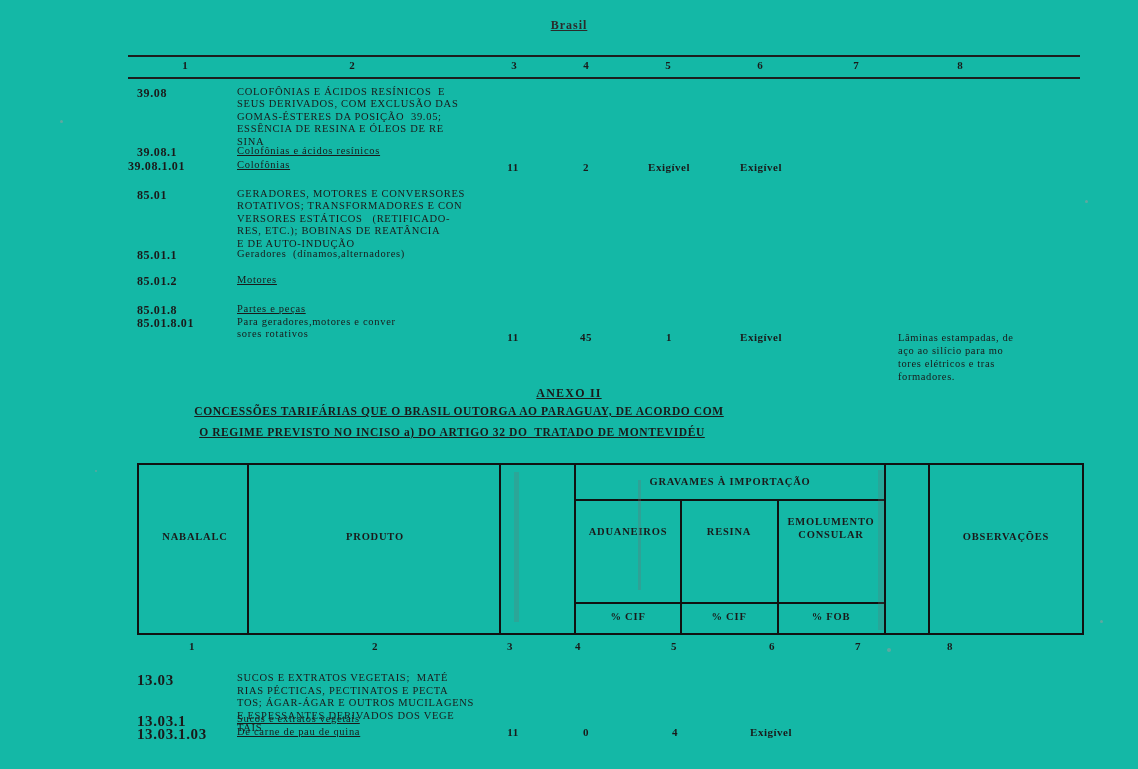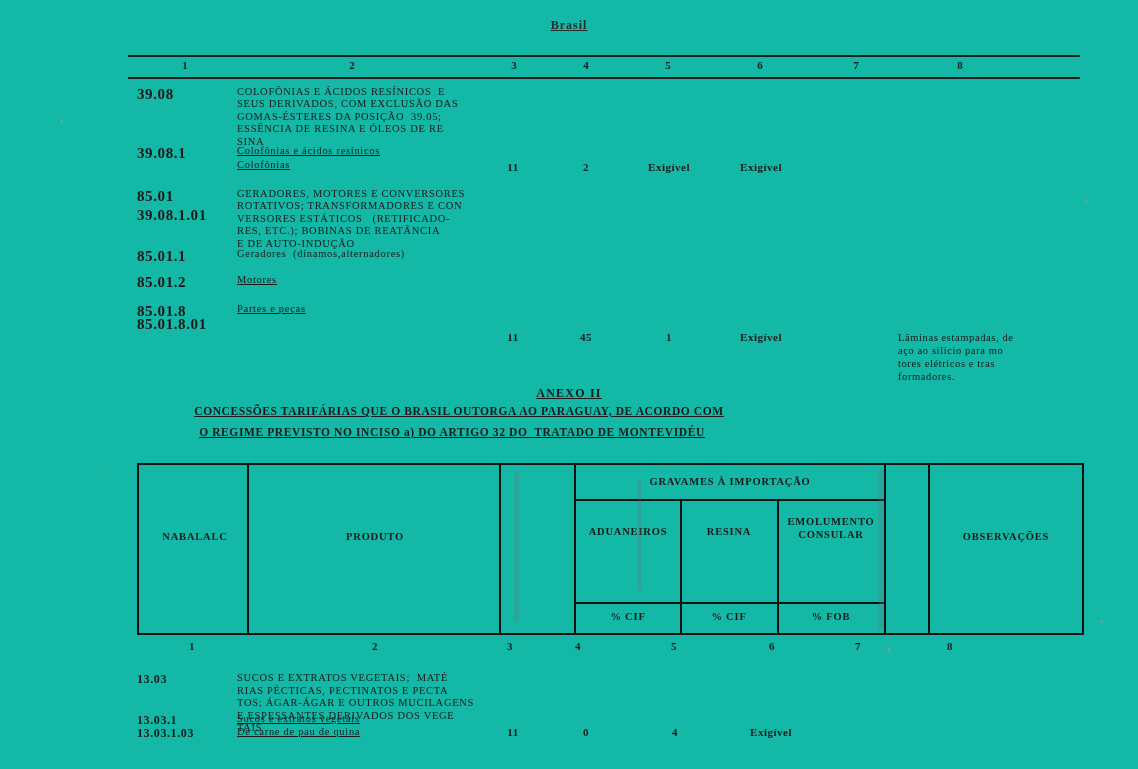--- a/index.html
+++ b/index.html
@@ -55,21 +55,21 @@
     position: absolute;
     top: 59px;
     font-size: 11px;
     font-weight: bold;
     text-align: center;
     width: 40px;
   }
 
   
   .code {
-    font-size: 15px;
+    font-size: 12px;
     font-weight: bold;
     letter-spacing: 0.6px;
   }
   .desc {
     font-size: 10.5px;
     letter-spacing: 0.7px;
   }
   .cellval {
     font-size: 11px;
     font-weight: bold;
@@ -141,21 +141,21 @@
     position: absolute;
     font-size: 11px;
     font-weight: bold;
     text-align: center;
     width: 40px;
     letter-spacing: 0.5px;
   }
 
   
   .brow-code {
-    font-size: 12px;
+    font-size: 15px;
     font-weight: bold;
     letter-spacing: 0.6px;
   }
   .brow-desc {
     font-size: 10.5px;
     letter-spacing: 0.7px;
     line-height: 1.2;
   }
 
   
@@ -193,21 +193,21 @@
   <div class="abs code" style="left:137px; top:86px;">39.08</div>
   <div class="abs desc" style="left:237px; top:86px;">COLOFÔNIAS E ÁCIDOS RESÍNICOS  E
 SEUS DERIVADOS, COM EXCLUSÃO DAS
 GOMAS-ÉSTERES DA POSIÇÃO  39.05;
 ESSÊNCIA DE RESINA E ÓLEOS DE RE
 SINA</div>
 
   <div class="abs code" style="left:137px; top:145px;">39.08.1</div>
   <div class="abs desc ul" style="left:237px; top:145px;">Colofônias e ácidos resínicos</div>
 
-  <div class="abs code" style="left:137px; top:159px;margin-top:48px;">39.08.1.01</div>
+  <div class="abs code" style="left:128px; top:159px;">39.08.1.01</div>
   <div class="abs desc ul" style="left:237px; top:159px;">Colofônias</div>
   <div class="abs cellval" style="left:478px; top:161px;">11</div>
   <div class="abs cellval" style="left:551px; top:161px;">2</div>
   <div class="abs cellval" style="left:634px; top:161px;">Exigível</div>
   <div class="abs cellval" style="left:726px; top:161px;">Exigível</div>
 
   <div class="abs code" style="left:137px; top:188px;">85.01</div>
   <div class="abs desc" style="left:237px; top:188px;">GERADORES, MOTORES E CONVERSORES
 ROTATIVOS; TRANSFORMADORES E CON
 VERSORES ESTÁTICOS   (RETIFICADO-
@@ -217,20 +217,22 @@
   <div class="abs code" style="left:137px; top:248px;">85.01.1</div>
   <div class="abs desc" style="left:237px; top:248px;">Geradores  (dínamos,alternadores)</div>
 
   <div class="abs code" style="left:137px; top:274px;">85.01.2</div>
   <div class="abs desc ul" style="left:237px; top:274px;">Motores</div>
 
   <div class="abs code" style="left:137px; top:303px;">85.01.8</div>
   <div class="abs desc ul" style="left:237px; top:303px;">Partes e peças</div>
 
   <div class="abs code" style="left:137px; top:316px;">85.01.8.01</div>
+  <div class="abs desc" style="left:237px; top:316px;">Para geradores,motores e conver
+sores rotativos</div>
   <div class="abs cellval" style="left:478px; top:331px;">11</div>
   <div class="abs cellval" style="left:551px; top:331px;">45</div>
   <div class="abs cellval" style="left:634px; top:331px;">1</div>
   <div class="abs cellval" style="left:726px; top:331px;">Exigível</div>
   <div class="abs obsnote" style="left:898px; top:331px;">Lâminas estampadas, de
 aço ao silício para mo
 tores elétricos e tras
 formadores.</div>
 
   <div class="abs" id="annex-title">ANEXO II</div>

